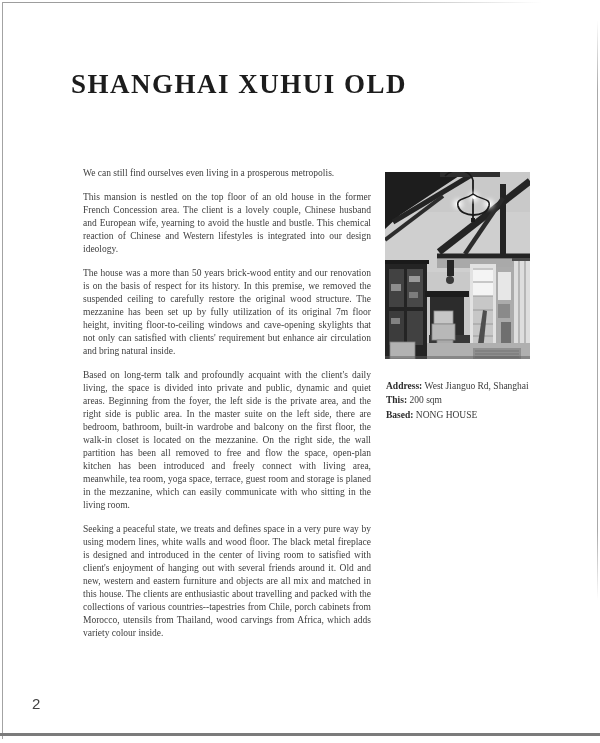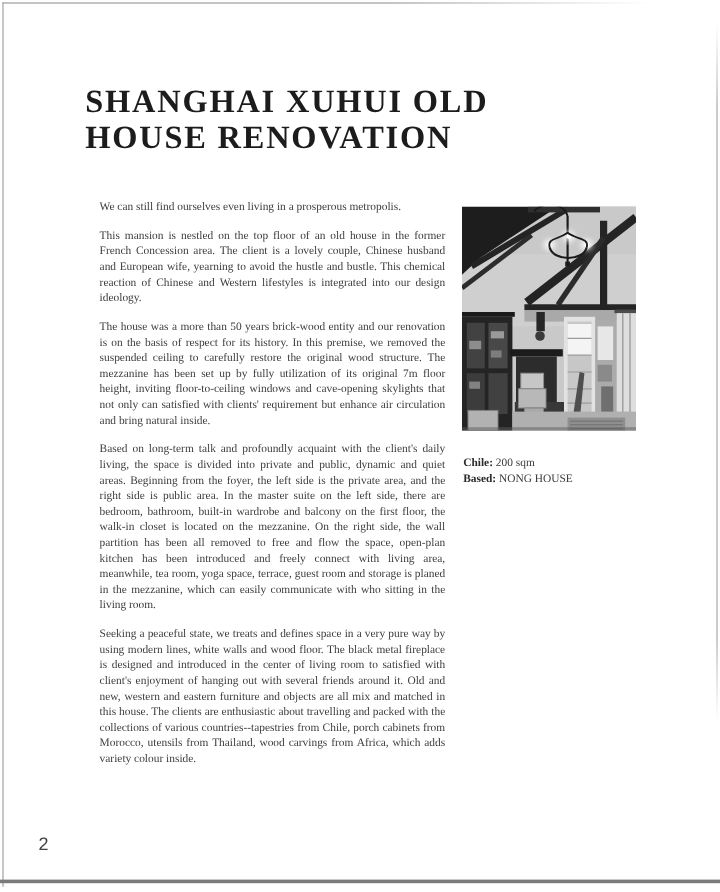--- a/index.html
+++ b/index.html
@@ -40,21 +40,20 @@
 
 <div class="page">
 
   <div class="edge-top"></div>
   <div class="edge-left"></div>
   <div class="edge-right"></div>
   <div class="edge-bottom"></div>
 
   <h1 class="page-title">
     <span>SHANGHAI XUHUI OLD</span>
-    <span>HOUSE RENOVATION</span>
   </h1>
 
   <div class="body-col">
     <p>We can still find ourselves even living in a prosperous metropolis.</p>
     <p>This mansion is nestled on the top floor of an old house in the former French Concession area. The client is a lovely couple, Chinese husband and European wife, yearning to avoid the hustle and bustle. This chemical reaction of Chinese and Western lifestyles is integrated into our design ideology.</p>
     <p>The house was a more than 50 years brick-wood entity and our renovation is on the basis of respect for its history. In this premise, we removed the suspended ceiling to carefully restore the original wood structure. The mezzanine has been set up by fully utilization of its original 7m floor height, inviting floor-to-ceiling windows and cave-opening skylights that not only can satisfied with clients' requirement but enhance air circulation and bring natural inside.</p>
     <p>Based on long-term talk and profoundly acquaint with the client's daily living, the space is divided into private and public, dynamic and quiet areas. Beginning from the foyer, the left side is the private area, and the right side is public area. In the master suite on the left side, there are bedroom, bathroom, built-in wardrobe and balcony on the first floor, the walk-in closet is located on the mezzanine. On the right side, the wall partition has been all removed to free and flow the space, open-plan kitchen has been introduced and freely connect with living area, meanwhile, tea room, yoga space, terrace, guest room and storage is planed in the mezzanine, which can easily communicate with who sitting in the living room.</p>
     <p>Seeking a peaceful state, we treats and defines space in a very pure way by using modern lines, white walls and wood floor. The black metal fireplace is designed and introduced in the center of living room to satisfied with client's enjoyment of hanging out with several friends around it. Old and new, western and eastern furniture and objects are all mix and matched in this house. The clients are enthusiastic about travelling and packed with the collections of various countries--tapestries from Chile, porch cabinets from Morocco, utensils from Thailand, wood carvings from Africa, which adds variety colour inside.</p>
   </div>
 
@@ -138,21 +137,25 @@
       <path d="M90,179 h44 M90,182 h44 M90,185 h44" stroke="#6e6e6e" stroke-width="0.8"></path>
 
       <rect x="5" y="170" width="25" height="17" fill="#b2b2b2" stroke="#7f7f7f" stroke-width="0.8"></rect>
 
       <rect x="0" y="184" width="145" height="3" fill="#5d5d5d" opacity="0.5"></rect>
     </svg>
   </div>
 
   <div class="meta">
     <div>
-      <span class="meta-label">Chile:</span>
+      <span class="meta-label">Address:</span>
+      <span class="meta-value">West Jianguo Rd, Shanghai</span>
+    </div>
+    <div>
+      <span class="meta-label">This:</span>
       <span class="meta-value">200 sqm</span>
     </div>
     <div>
       <span class="meta-label">Based:</span>
       <span class="meta-value">NONG HOUSE</span>
     </div>
   </div>
 
   <div class="page-number">2</div>
 

